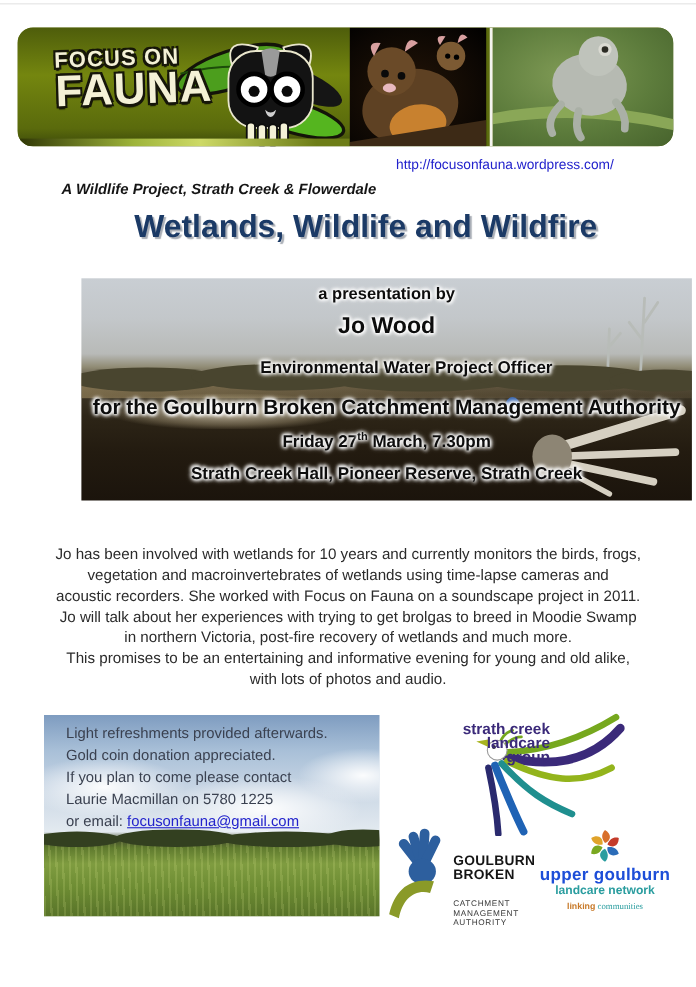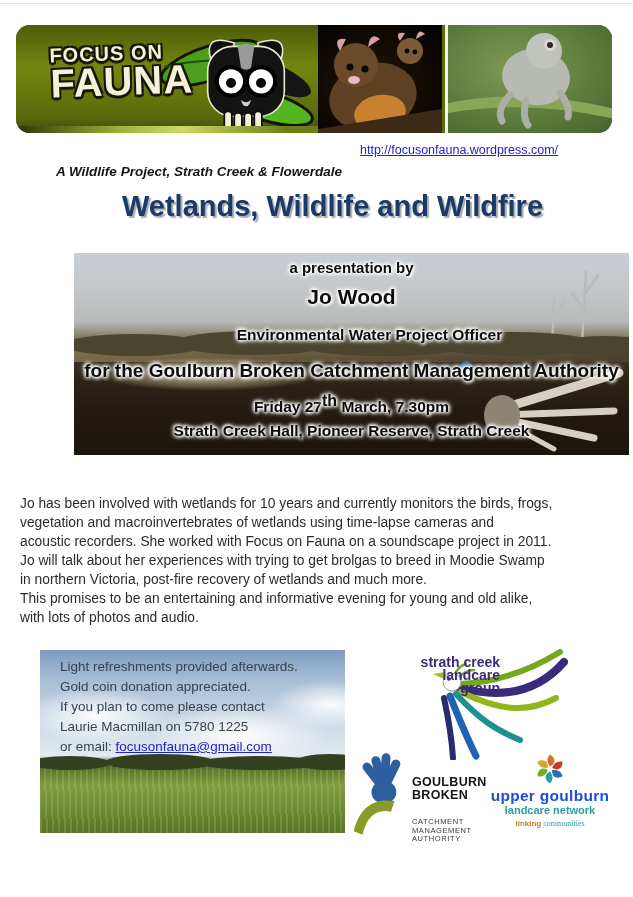--- a/index.html
+++ b/index.html
@@ -19,21 +19,21 @@
   .logo-line1{font-size:20px;letter-spacing:1px;line-height:20px;}
   .logo-line2{font-size:40px;letter-spacing:1px;line-height:36px;}
   .banner-photo{position:absolute;top:0;height:108px;overflow:hidden;}
   .photo-possum{left:302px;width:124px;background:radial-gradient(ellipse at 45% 55%, #241507 0%, #0c0703 70%, #000 100%);}
   .photo-frog{left:429px;width:167px;background:radial-gradient(ellipse at 40% 40%, #7f9a55 0%, #5d7c3c 55%, #46622c 100%);
               border-radius:0 14px 14px 0;border-left:3px solid #f3f3ee;}
 
   
   .subheader{position:absolute;left:0;top:142px;width:633px;height:22px;}
   .tagline{position:absolute;left:56px;top:0;font-size:13.5px;font-weight:bold;font-style:italic;color:#151515;margin-top:22px;}
-  .weburl{position:absolute;left:360px;top:1px;font-size:12.5px;color:#2222cc;text-decoration:underline;cursor:pointer;}
+  .weburl{position:absolute;left:360px;top:1px;font-size:12.5px;color:#2222cc;cursor:pointer;}
 
   
   .main-title{position:absolute;left:0;top:190px;width:633px;text-align:center;
               font-size:29px;font-weight:bold;color:#1b3a66;letter-spacing:0px;
               text-shadow:2px 2px 1px #a8adb5;margin-left:16px;}
 
   
   .hero{position:absolute;left:38px;top:253px;width:555px;height:202px;overflow:hidden;
         background:linear-gradient(180deg,#c9ced3 0%,#c3c7ca 18%,#b8bab8 34%,#908b74 40%,#5a5342 45%,
                    #3b3425 52%,#2d2517 62%,#231b10 78%,#1b140c 100%);margin-left:36px;}
@@ -42,25 +42,25 @@
   .hero-tan{position:absolute;left:0;top:44%;width:100%;height:10%;
             background:linear-gradient(90deg,rgba(172,150,104,.55),rgba(140,120,84,.35) 60%,rgba(120,104,72,.25));}
   .hero svg{position:absolute;}
   .hero-text{position:absolute;left:0;width:100%;text-align:center;color:#0d0d0d;font-weight:bold;
              text-shadow:0 0 4px #fff,0 0 4px #fff,1px 1px 3px #fff,-1px -1px 3px #fff,0 0 6px #fff;}
   .ht-intro{top:6px;font-size:15px;}
   .ht-speaker{top:32px;font-size:21px;}
   .ht-role{top:73px;font-size:15.5px;padding-left:18px;}
   .ht-org{top:107px;font-size:19px;}
   .ht-date{top:139px;font-size:15.5px;}
-  .ht-date sup{font-size:16px;text-align:right;}
+  .ht-date sup{font-size:10px;text-align:right;}
   .ht-venue{top:169px;font-size:15.5px;}
 
   
-  .body-copy{position:absolute;left:20px;top:494px;width:593px;text-align:left;
+  .body-copy{position:absolute;left:20px;top:494px;width:593px;text-align:center;
              font-size:13.8px;color:#2b2b2b;line-height:19px;}
 
   
   .detail-photo{position:absolute;left:40px;top:650px;width:305px;height:183px;overflow:hidden;
         background:linear-gradient(180deg,#7e9cc0 0%,#a9c0d8 18%,#cdd9e6 40%,#e3eaf0 58%,
                    #46502c 62%,#5f7a2e 66%,#7f9c40 74%,#6d8c33 86%,#587329 100%);}
   .cloud{position:absolute;border-radius:50%;background:radial-gradient(ellipse,rgba(255,255,255,.95),rgba(255,255,255,0) 70%);}
   .grass-tex{position:absolute;left:0;top:62%;width:100%;height:38%;
              background:repeating-linear-gradient(88deg,rgba(230,240,150,.16) 0 2px,transparent 2px 6px);}
   .detail-text{position:absolute;left:20px;top:7px;font-size:13.5px;line-height:20px;color:#3a4150;font-weight:500;}

